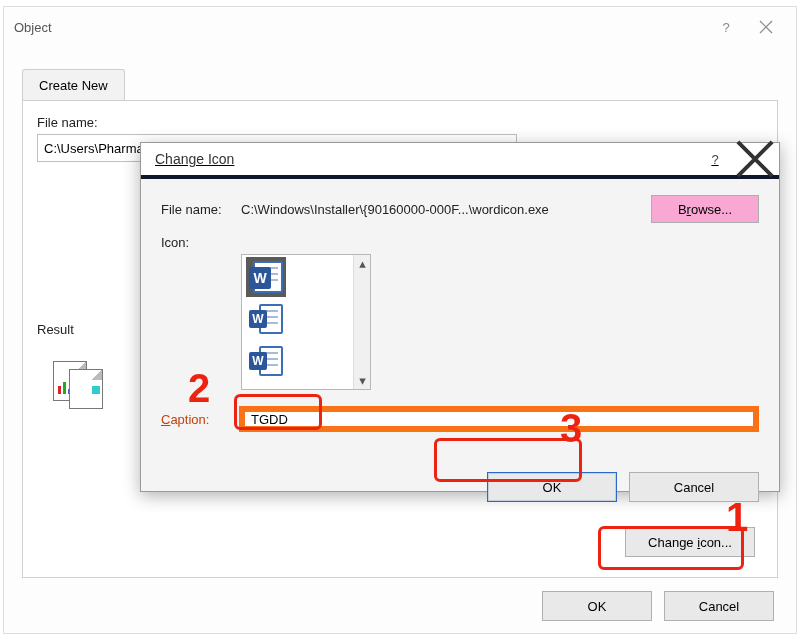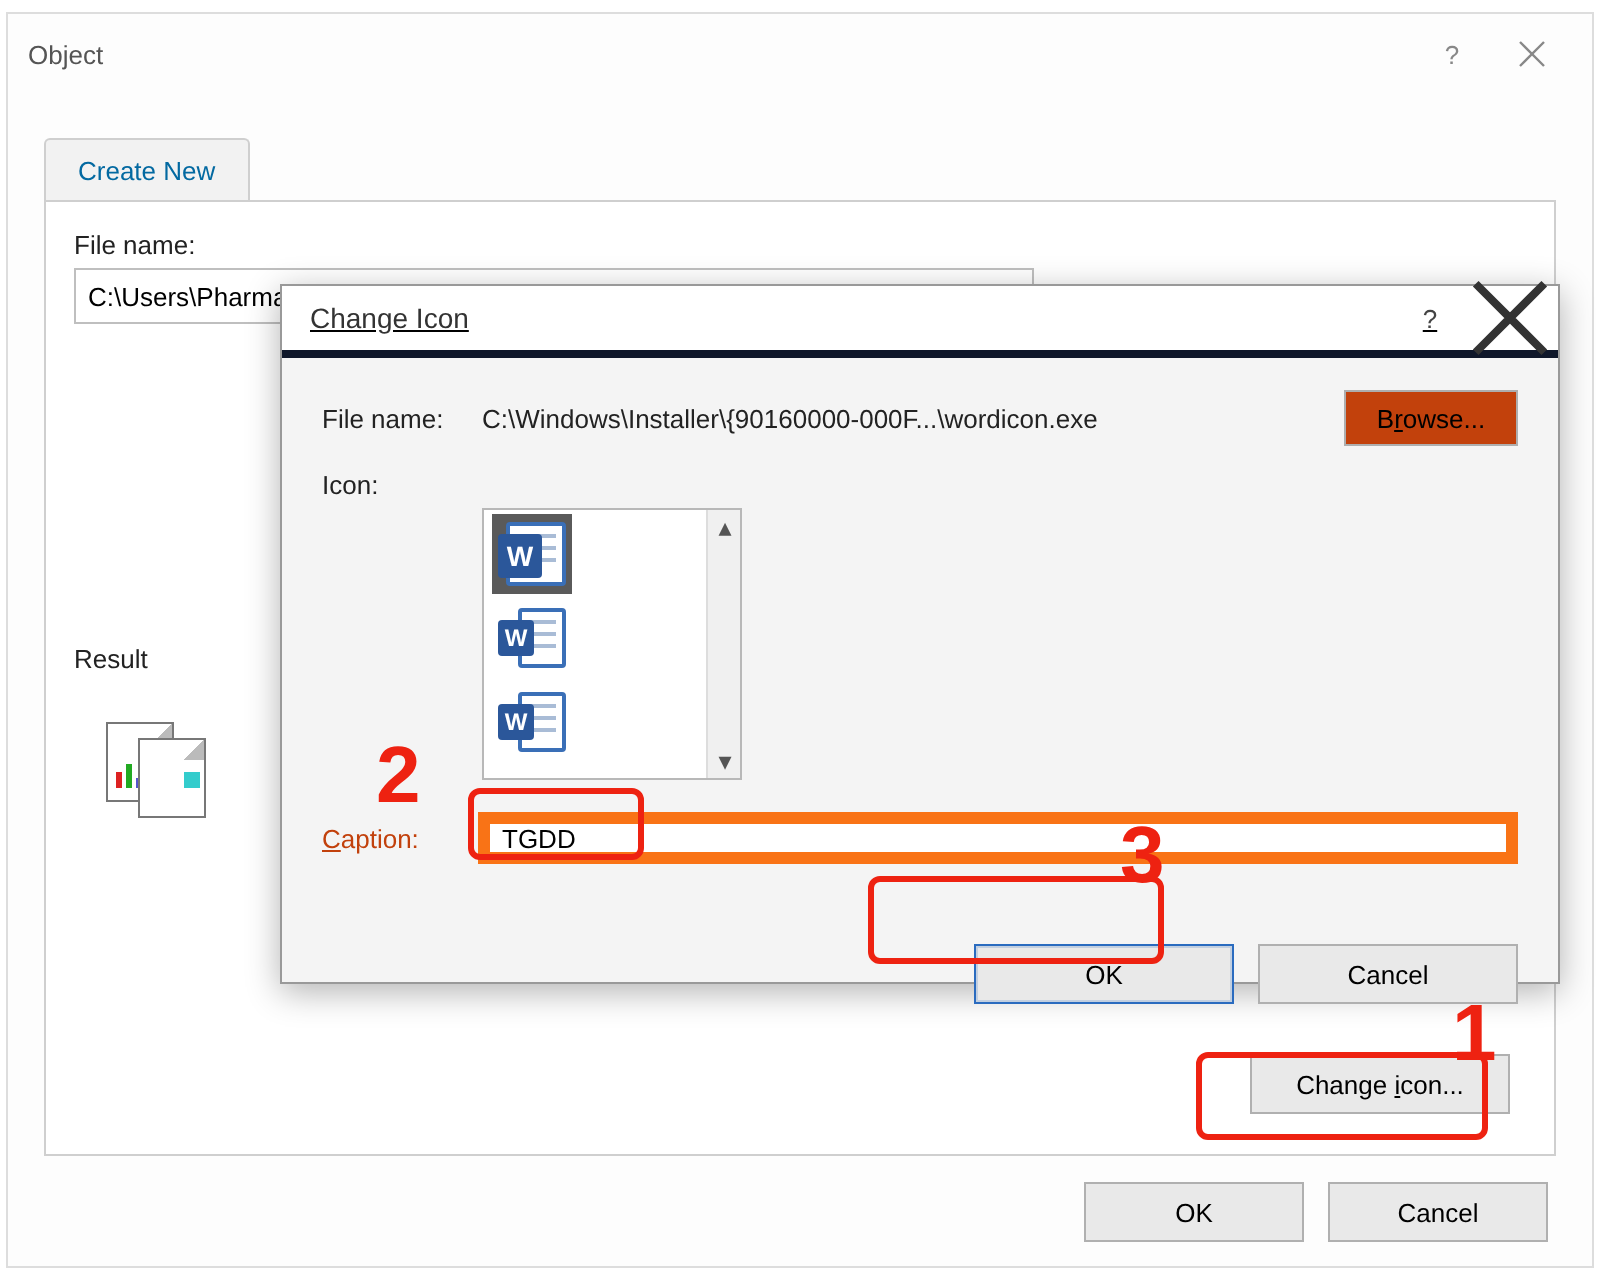--- a/index.html
+++ b/index.html
@@ -6,21 +6,21 @@
   body { margin: 0; background: #fff; width: 800px; height: 640px; overflow: hidden; }
 
   
   .object-dialog { position: absolute; top: 6px; left: 3px; width: 794px; height: 628px; background: #fdfdfd; border: 1px solid #ddd; }
   .object-titlebar { height: 40px; display: flex; align-items: center; padding: 0 10px; color: #555; font-size: 18px; }
   .object-titlebar .spacer { flex: 1; }
   .tb-btn { width: 40px; height: 34px; display: flex; align-items: center; justify-content: center; color: #888; }
   .tb-btn svg { width: 14px; height: 14px; }
 
   .tabs-row { display: flex; align-items: flex-end; padding: 24px 0 0 18px; height: 54px;}
-  .tab { padding: 8px 16px; background: #f2f2f2; border: 1px solid #cfcfcf; border-bottom: none; border-radius: 3px 3px 0 0; color: #0369a1; margin-right: 4px; }
+  .tab { padding: 8px 16px; background: #f2f2f2; border: 1px solid #cfcfcf; border-bottom: none; border-radius: 3px 3px 0 0; color: #000000; margin-right: 4px; }
   .tab.active { background: #fff; border-bottom: 1px solid #fff; position: relative; z-index: 2;}
 
   .tab-panel { border: 1px solid #cfcfcf; margin: 0 18px; height: 478px; background: #fff; position: relative; top: -1px; padding: 14px; }
   .label { color: #222; margin-bottom: 4px; }
   .file-input { width: 480px; height: 28px; border: 1px solid #bfbfbf; background: #fff; padding: 0 6px; display: flex; align-items: center; overflow: hidden; white-space: nowrap; }
 
   .result-label { margin-top: 160px; }
   .result-icon { margin: 24px 0 0 16px; width: 56px; height: 46px; position: relative; }
   .ri-back { position: absolute; top: 0; left: 0; width: 34px; height: 40px; background: #fff; border: 1px solid #777; }
   .ri-front { position: absolute; top: 8px; left: 16px; width: 34px; height: 40px; background: #fff; border: 1px solid #777; }
@@ -38,21 +38,21 @@
 
   
   .change-icon-dialog { position: absolute; top: 142px; left: 140px; width: 640px; height: 350px; background: #f4f4f4; border: 1px solid #999; box-shadow: 0 4px 16px rgba(0,0,0,.3); }
   .ci-titlebar { height: 36px; display: flex; align-items: center; padding: 0 4px 0 14px; background: #fff; border-bottom: 4px solid #0f172a; text-decoration: underline;}
   .ci-title { flex: 1; color: #333; font-size: 14px;}
   .ci-tb-btn { width: 40px; height: 32px; display: flex; align-items: center; justify-content: center; color: #444; }
   .ci-body { padding: 16px 20px; }
   .ci-row { display: flex; align-items: center; margin-bottom: 12px; gap: 10px;}
   .ci-label { width: 70px; color: #222; }
   .ci-filepath { flex: 1; color: #222; overflow: hidden; white-space: nowrap;}
-  .ci-browse { width: 87px; height: 28px; background: #c2410c; border: 1px solid #aeaeae; display: flex; align-items: center; justify-content: center; }
+  .ci-browse { width: 108px; height: 28px; background: #f9a8d4; border: 1px solid #aeaeae; display: flex; align-items: center; justify-content: center; }
 
   .icon-list-wrap { margin-left: 80px; width: 130px; height: 136px; border: 1px solid #b8b8b8; background: #fff; overflow: hidden; position: relative;}
   .icon-list-wrap .scroll { position: absolute; right: 0; top: 0; bottom: 0; width: 17px; background: #f0f0f0; border-left: 1px solid #ddd;}
   .icon-list-wrap .scroll .arr { width: 17px; height: 17px; display: flex; align-items: center; justify-content: center; color: #555;}
   .icon-list-item { width: 40px; height: 40px; margin: 2px 0 2px 4px; display: flex; align-items: center; justify-content: center;}
   .icon-list-item.sel { background: #5a5a5a; padding: 2px;}
   .wicon { width: 34px; height: 34px; position: relative; }
   .wicon .page { position: absolute; right: 0; top: 2px; width: 24px; height: 30px; background: #fff; border: 2px solid #3a6fb7; border-radius: 2px;}
   .wicon .page .ln { height: 2px; background: #a9bcd6; margin: 4px 3px 0 3px;}
   .wicon .wbadge { position: absolute; left: 0; top: 8px; width: 18px; height: 18px; background: #2b579a; color: #fff; font-size: 12px; font-weight: bold; display:flex; align-items:center; justify-content:center; border-radius: 2px;}

